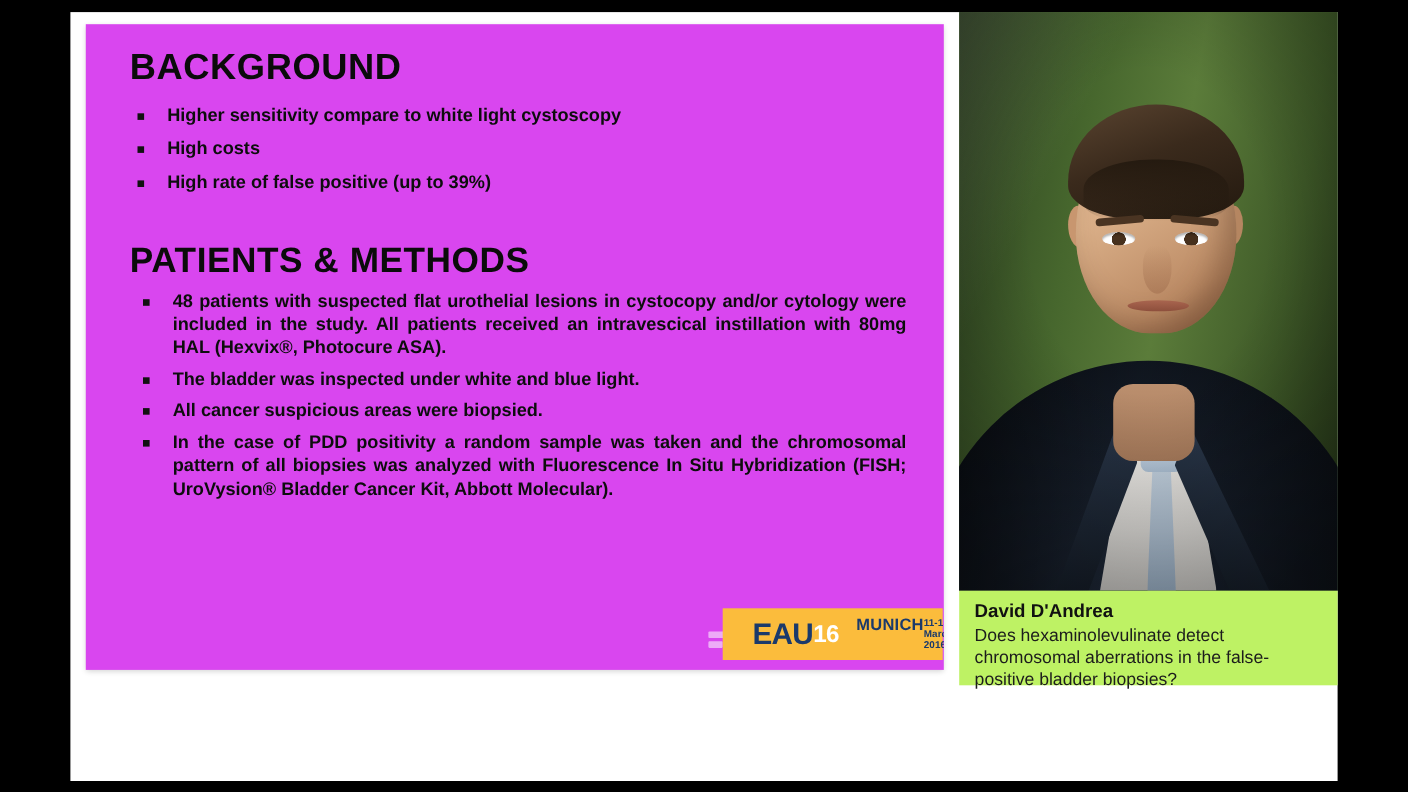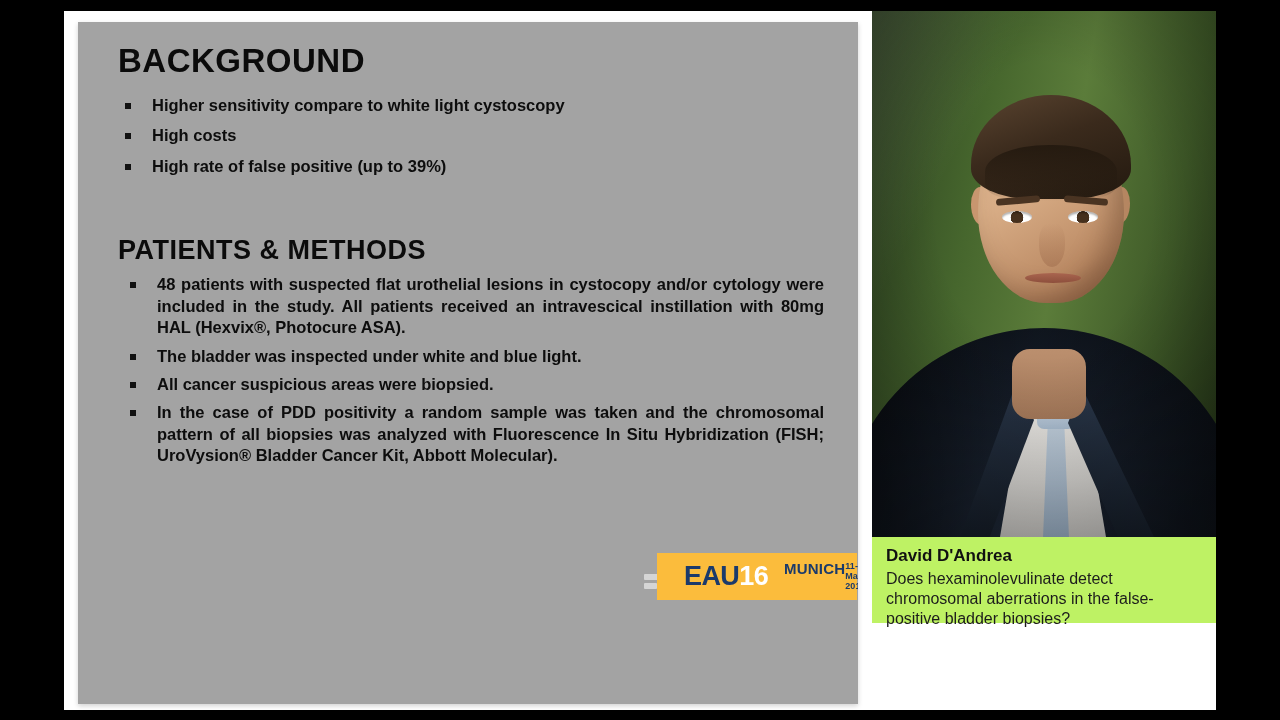--- a/index.html
+++ b/index.html
@@ -30,22 +30,22 @@
     height: 699px;
     background: #ffffff;
   }
 
   
   .slide-card {
     position: absolute;
     left: 14px;           
     top: 11px;            
     width: 780px;
-    height: 682px;
-    background: #a3a3a3;
+    height: 587px;
+    background: #d946ef;
     box-shadow: 0 2px 5px rgba(0,0,0,0.18);
     overflow: hidden;
   }
 
   .slide-inner {
     position: absolute;
     left: 0; top: 0; right: 0; bottom: 0;
     padding: 22px 34px 0 40px;
     box-sizing: border-box;
   }
@@ -53,22 +53,22 @@
   h1.section-head {
     margin: 0;
     font-family: "Liberation Sans", sans-serif;
     font-weight: 700;
     font-size: 33px;
     letter-spacing: 0.5px;
     color: #0b0b0b;
     line-height: 1.05;
   }
   h1.section-head.methods {
-    font-size: 27px;
-    margin-top: 16px;
+    font-size: 32px;
+    margin-top: 0;
   }
 
   .gap-after-head   { height: 16px; }
   .gap-between      { height: 34px; }
   .gap-methods-head { height: 10px; }
 
   ul.bullets {
     list-style: none;
     margin: 0;
     padding: 0;
@@ -143,21 +143,21 @@
     font-family: "Liberation Sans", sans-serif;
     font-weight: 700;
     font-size: 27px;
     letter-spacing: -0.6px;
     color: #1b3a6b;
     line-height: 1;
   }
   .eau-num {
     font-family: "Liberation Sans", sans-serif;
     font-weight: 700;
-    font-size: 27px;
+    font-size: 22px;
     letter-spacing: -0.6px;
     color: #ffffff;
     line-height: 1;
     margin-left: 0px;
   }
   .eau-div {
     width: 1.5px;
     height: 30px;
     background: #1b3a6b;
     margin: 0 8px 0 8px;

